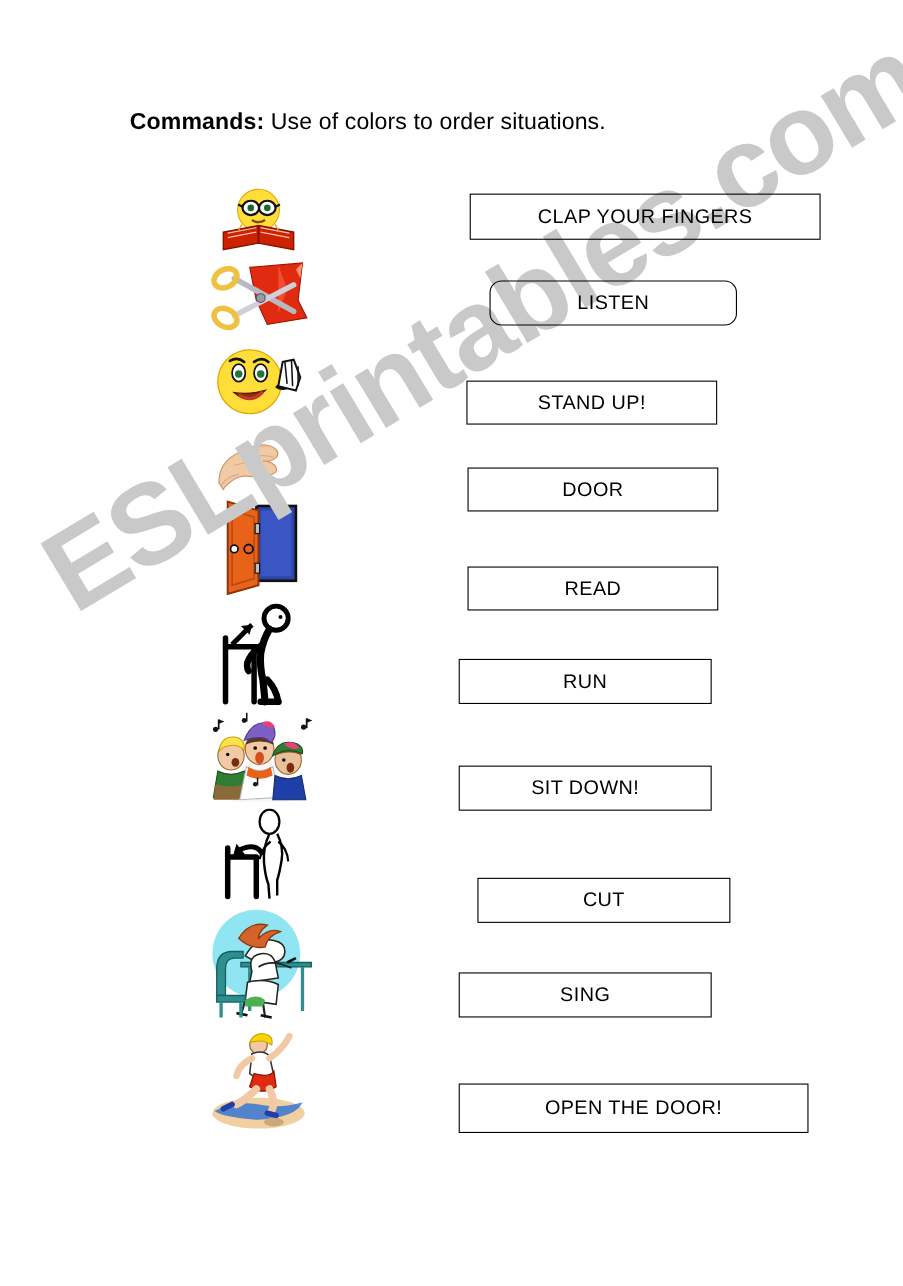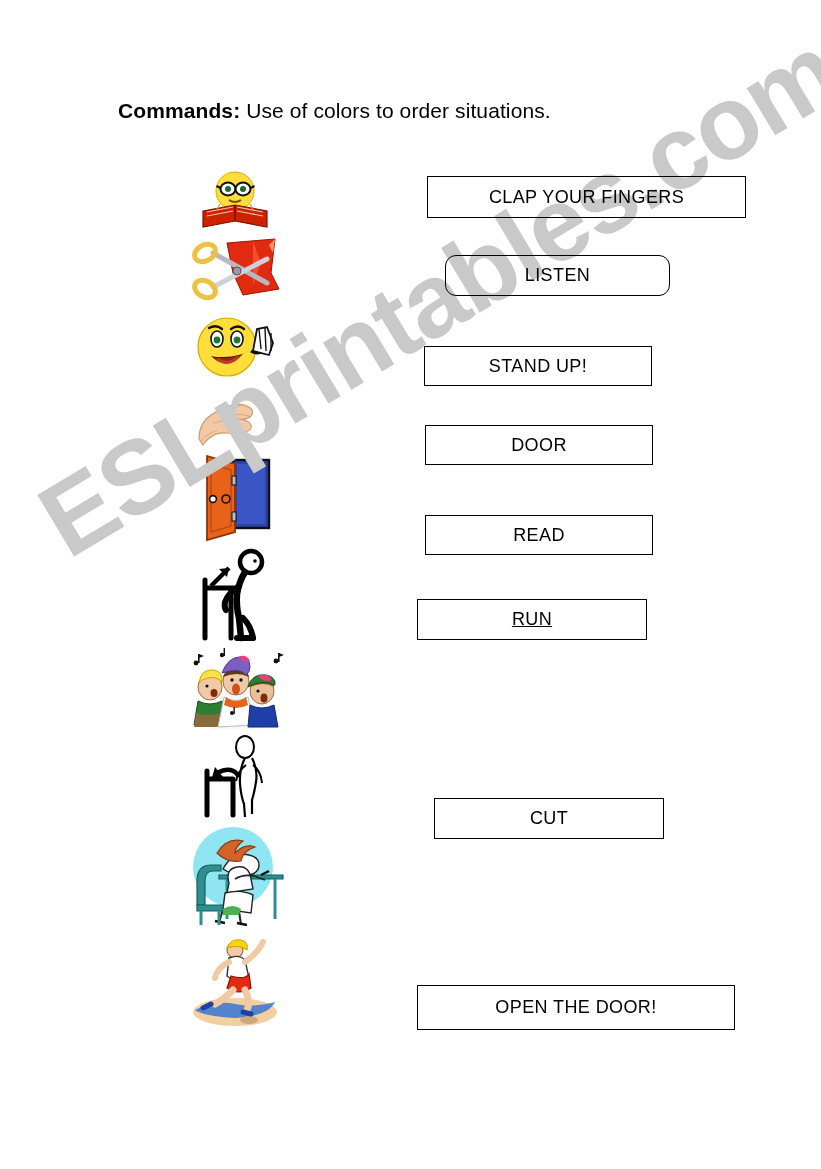--- a/index.html
+++ b/index.html
@@ -223,18 +223,20 @@
       </svg>
     </div>
   </div>
 
   <div id="label-col">
     <div class="lbl-box" style="left:427px;top:176px;width:317px;height:40px;">CLAP YOUR FINGERS</div>
     <div class="lbl-box" style="left:445px;top:255px;width:223px;height:39px;border-radius:11px;">LISTEN</div>
     <div class="lbl-box" style="left:424px;top:346px;width:226px;height:38px;text-align:right;">STAND UP!</div>
     <div class="lbl-box" style="left:425px;top:425px;width:226px;height:38px;">DOOR</div>
     <div class="lbl-box" style="left:425px;top:515px;width:226px;height:38px;">READ</div>
-    <div class="lbl-box" style="left:417px;top:599px;width:228px;height:39px;text-decoration:underline;">RUN</div>
+    <div class="lbl-box" style="left:417px;top:599px;width:228px;height:39px;">RUN</div>
+    <div class="lbl-box" style="left:417px;top:696px;width:228px;height:39px;">SIT DOWN!</div>
     <div class="lbl-box" style="left:417px;top:798px;width:228px;height:39px;margin-left:17px;">CUT</div>
+    <div class="lbl-box" style="left:417px;top:884px;width:228px;height:39px;">SING</div>
     <div class="lbl-box" style="left:417px;top:985px;width:316px;height:43px;">OPEN THE DOOR!</div>
   </div>
 
 </div>
 
 </body></html>

